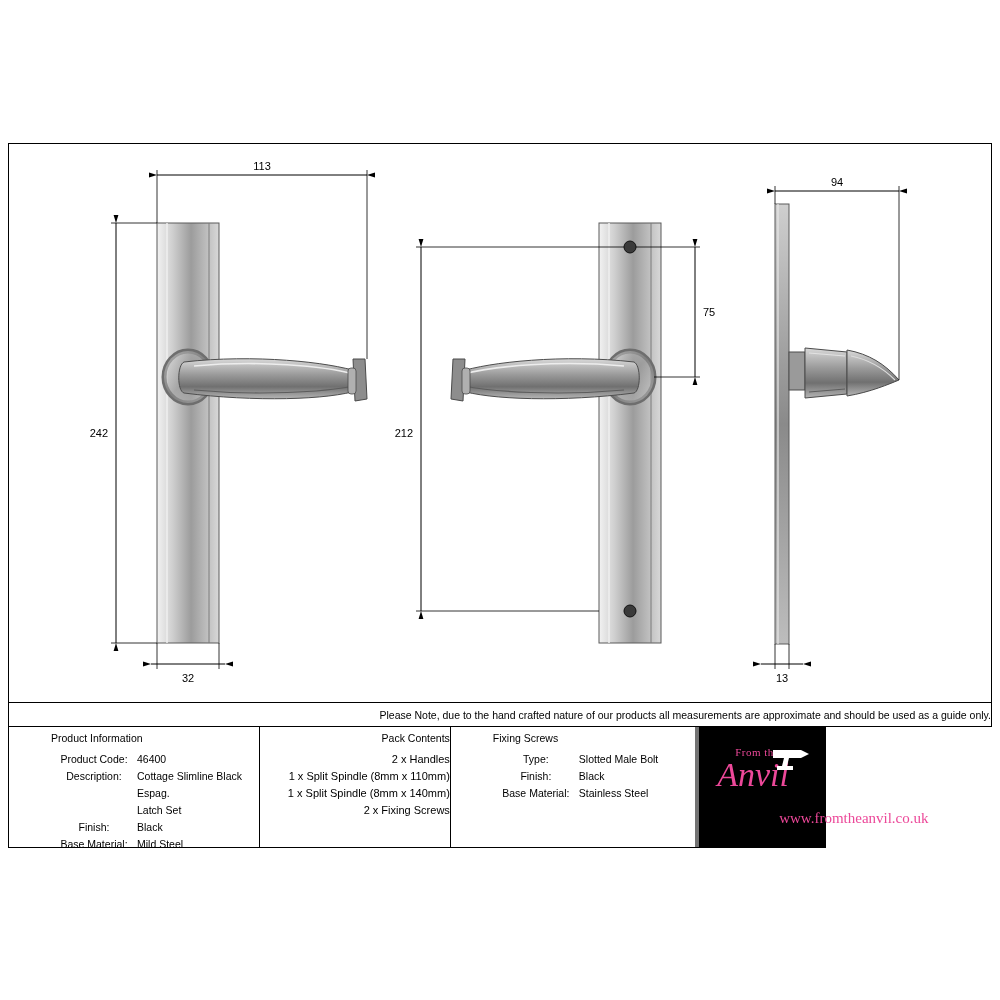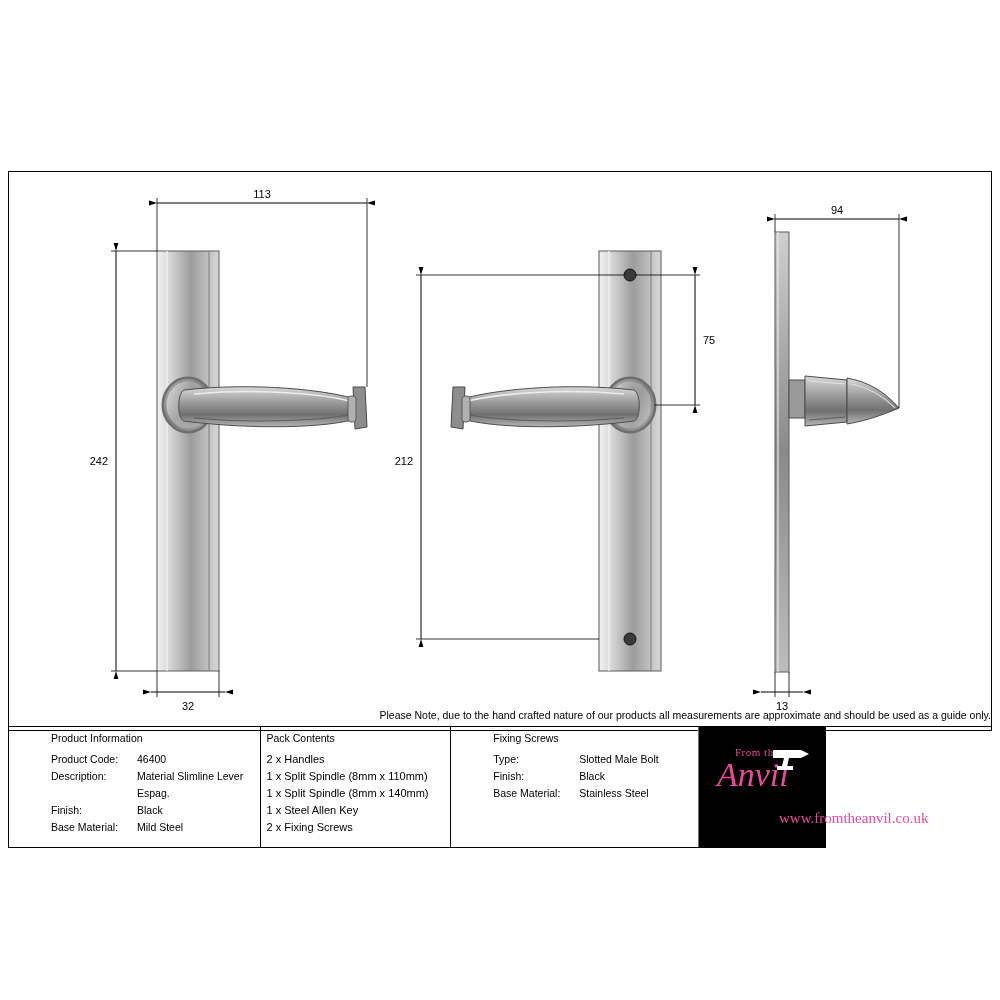--- a/index.html
+++ b/index.html
@@ -15,21 +15,20 @@
     width: 1000px; height: 1000px;
     background: #ffffff;
   }
   
   .frame {
     position: absolute;
     left: 8px; top: 143px;
     width: 984px; height: 560px;
     border: 1px solid #000;
     background: #fff;
-    margin-top: 28px;
   }
   
   .note-bar {
     position: absolute;
     left: 8px; top: 703px;
     width: 984px; height: 24px;
     border-left: 1px solid #000;
     border-right: 1px solid #000;
     border-bottom: 1px solid #000;
     font-size: 10.5px;
@@ -49,33 +48,33 @@
     border-bottom: 1px solid #000;
     display: flex;
     padding-left: 36px;
   }
   .col {
     position: relative;
     height: 100%;
     padding: 5px 0 0 6px;
   }
   .col-product { width: 285px; border-right: 1px solid #000; }
-  .col-pack    { width: 252px; border-right: 1px solid #000; }
-  .col-fixing  { width: 280px; border-right: 1px solid #737373; margin-left: 36px; }
+  .col-pack    { width: 252px; border-right: 1px solid #000; text-align: right; }
+  .col-fixing  { width: 280px; border-right: 4px solid #737373; margin-left: 36px; }
   .col-logo    { width: 166px; background: #000; }
   .col-title {
     font-size: 10.5px;
     margin-bottom: 7px;
   }
   .kv {
     display: flex;
     font-size: 10.5px;
     line-height: 17px;
   }
-  .kv .k { width: 86px; flex: 0 0 86px; }
+  .kv .k { width: 86px; flex: 0 0 86px; text-align: center; }
   .kv .v { flex: 1 1 auto; }
   .kv.indent .k { visibility: hidden; }
   .pack-line {
     font-size: 11px;
     line-height: 17px;
   }
   
   .logo-wrap {
     position: relative;
     width: 100%; height: 100%;
@@ -254,38 +253,41 @@
   <div class="info-table">
 
     <div class="col col-product">
       <div class="col-title">Product Information</div>
       <div class="kv">
         <span class="k">Product Code:</span>
         <span class="v">46400</span>
       </div>
       <div class="kv">
         <span class="k">Description:</span>
-        <span class="v">Material Slimline Lever Espag.</span>
+        <span class="v">Cottage Slimline Black Espag.</span>
+      </div>
+      <div class="kv indent">
+        <span class="k"></span>
+        <span class="v">Latch Set</span>
       </div>
       <div class="kv">
         <span class="k">Finish:</span>
         <span class="v">Black</span>
       </div>
       <div class="kv">
         <span class="k">Base Material:</span>
         <span class="v">Mild Steel</span>
       </div>
     </div>
 
     <div class="col col-pack">
       <div class="col-title">Pack Contents</div>
       <div class="pack-line">2 x Handles</div>
       <div class="pack-line">1 x Split Spindle (8mm x 110mm)</div>
       <div class="pack-line">1 x Split Spindle (8mm x 140mm)</div>
-      <div class="pack-line">1 x Steel Allen Key</div>
       <div class="pack-line">2 x Fixing Screws</div>
     </div>
 
     <div class="col col-fixing">
       <div class="col-title">Fixing Screws</div>
       <div class="kv">
         <span class="k">Type:</span>
         <span class="v">Slotted Male Bolt</span>
       </div>
       <div class="kv">

